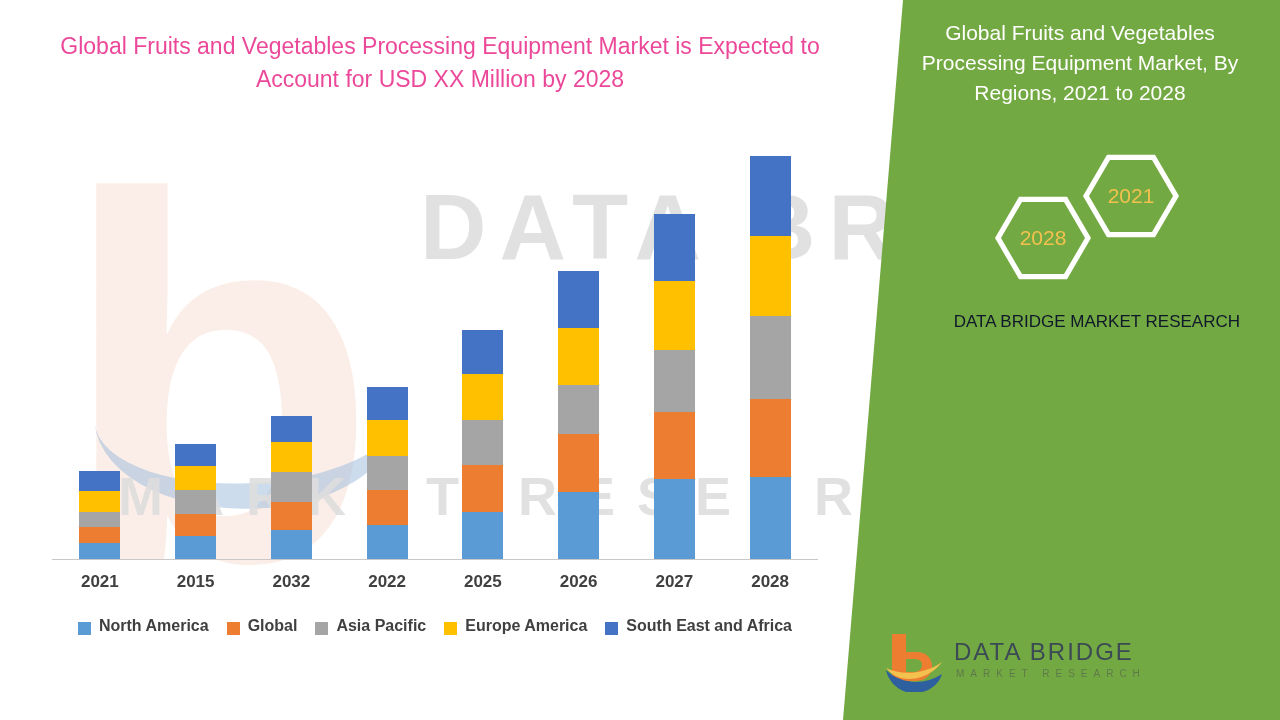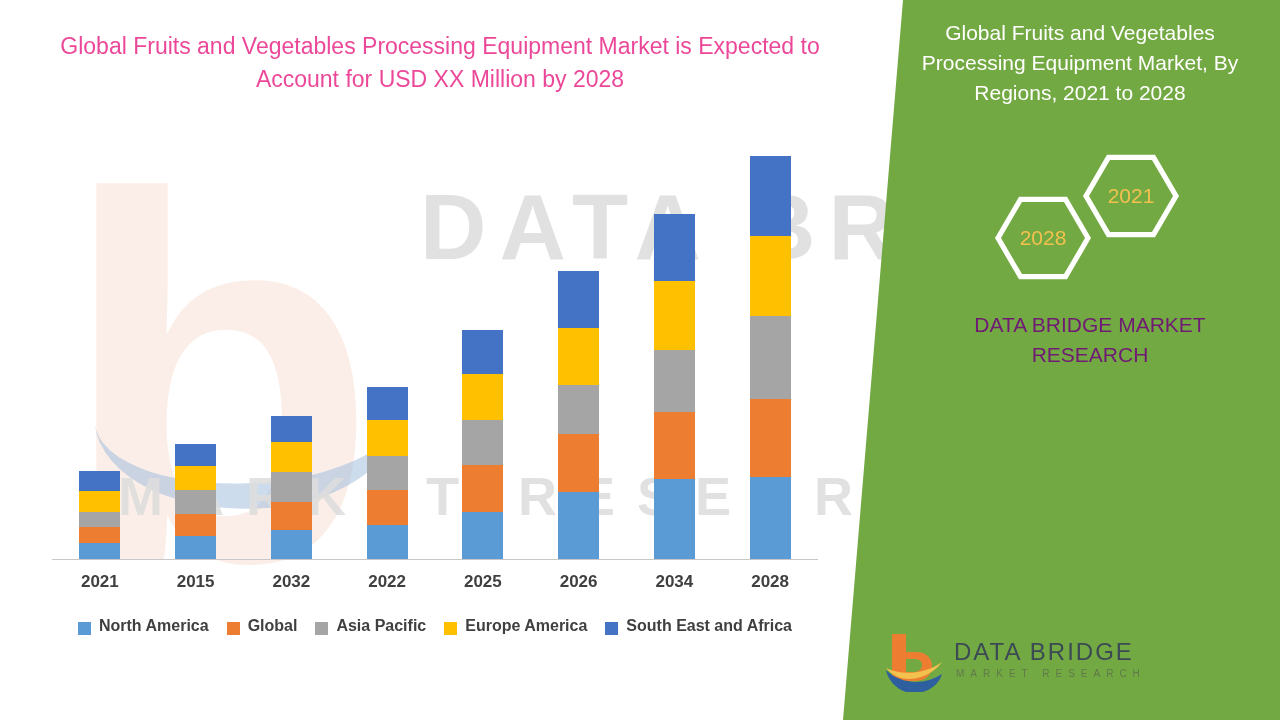--- a/index.html
+++ b/index.html
@@ -156,24 +156,24 @@
   .hex-2021 { left: 98px; top: 0px; transform: rotate(90deg); }
   .hex-2021 .hex-in, .hex-2021 .hex-label { }
   .hex-2021 .hex-label { transform: rotate(-90deg); }
   .hex-2028 { left: 10px; top: 42px; transform: rotate(90deg); }
   .hex-2028 .hex-label { transform: rotate(-90deg); }
 
   .brand {
     position: absolute;
     left: 940px; top: 310px;
     width: 300px;
-    text-align: center;
-    font-size: 21px;
+    text-align: right;
+    font-size: 17px;
     line-height: 1.42;
-    color: #701a75;
+    color: #0f172a;
   }
 
   
   .logo { position: absolute; left: 880px; top: 630px; width: 230px; height: 70px; }
   .logo-mark { position: absolute; left: 0; top: 0; width: 68px; height: 62px; }
   .logo-text {
     position: absolute; left: 74px; top: 8px;
     font-size: 24px; letter-spacing: 2px;
     color: #3b4a54;
     white-space: nowrap;
@@ -258,21 +258,21 @@
         <div class="seg" title="North America 2028: 76" style="height: 81.8px; background: rgb(91, 155, 213);"></div>
       </div>
     </div>
   <div class="x-labels" id="x-labels">
       <div class="x-label">2021</div>
       <div class="x-label">2015</div>
       <div class="x-label">2032</div>
       <div class="x-label">2022</div>
       <div class="x-label">2025</div>
       <div class="x-label">2026</div>
-      <div class="x-label">2034</div>
+      <div class="x-label">2027</div>
       <div class="x-label">2028</div>
     </div>
   <div class="legend" id="legend">
       <div class="legend-item">
         <span class="legend-swatch" style="background: rgb(91, 155, 213);"></span>
         <span class="legend-text">North America</span>
       </div>
       <div class="legend-item">
         <span class="legend-swatch" style="background: rgb(237, 125, 49);"></span>
         <span class="legend-text">Global</span>

